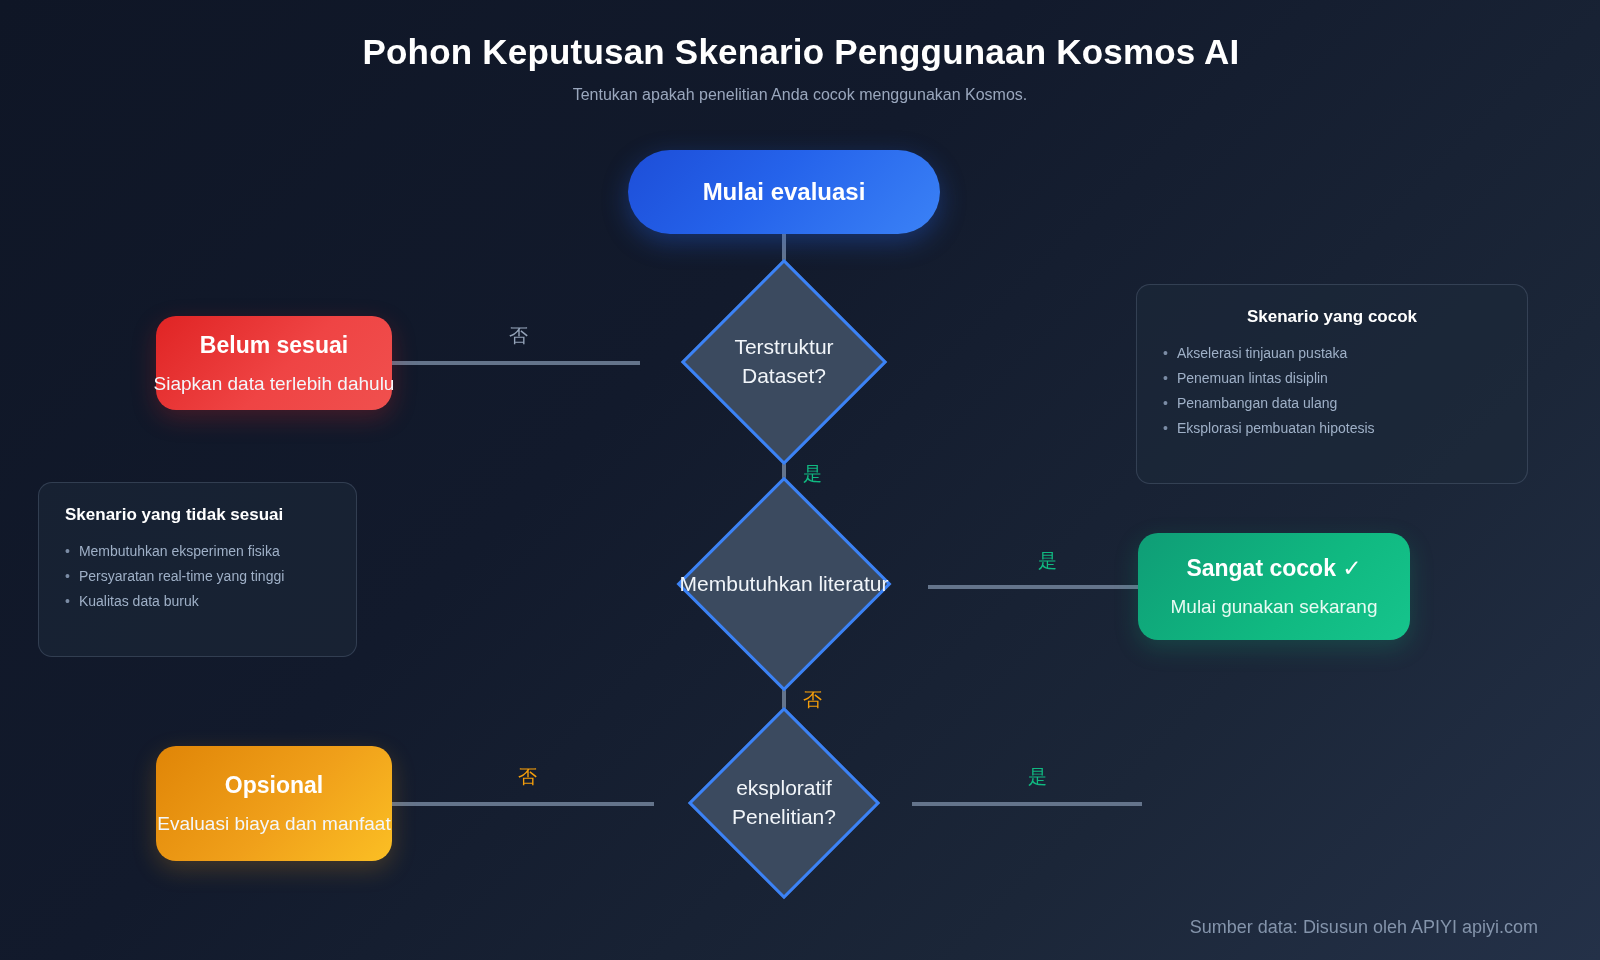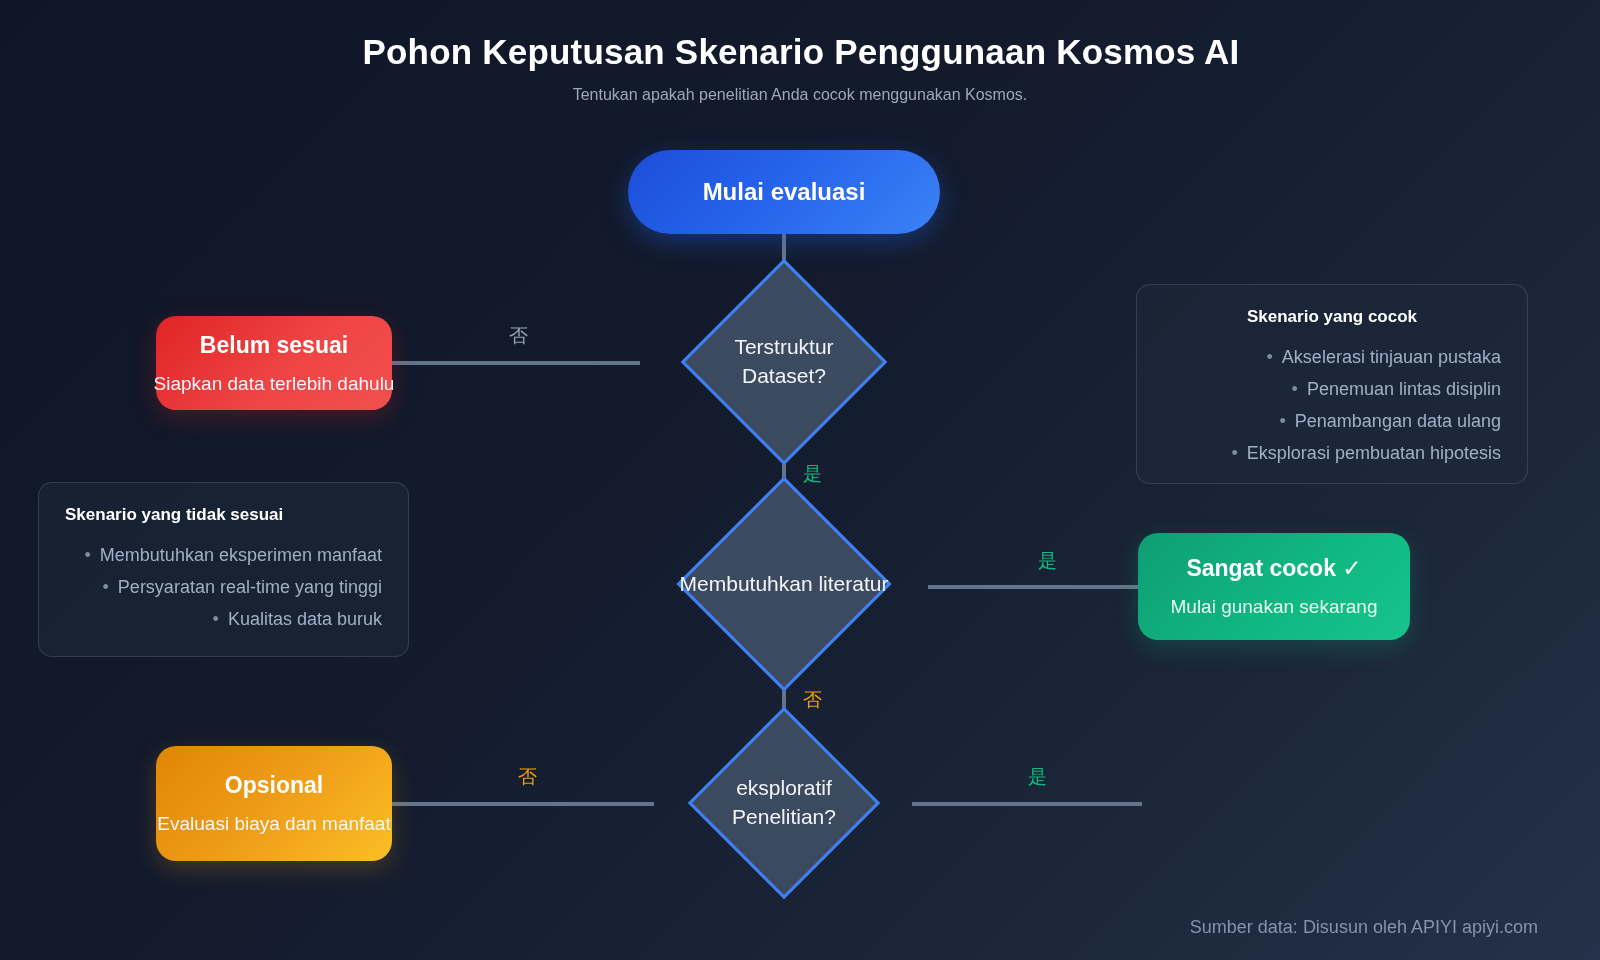--- a/index.html
+++ b/index.html
@@ -152,25 +152,24 @@
   .info-title {
     font-size: 17px;
     font-weight: bold;
     color: #ffffff;
     margin-bottom: 14px;
     white-space: nowrap;
   }
   .info-title.centered { text-align: center; }
   .info-list { list-style: none; }
   .info-list li {
-    font-size: 18px;
+    font-size: 14px;
     color: #9fb0c7;
     line-height: 1.78;
     white-space: nowrap;
-    text-align: right;
   }
   .info-list li::before {
     content: "\2022";
     color: #7b8ca5;
     margin-right: 9px;
   }
 
   
   .footer-note {
     position: absolute;
@@ -256,24 +255,24 @@
   <div class="info-panel" style="left:1136px; top:284px; width:392px; height:200px;">
     <div class="info-title centered">Skenario yang cocok</div>
     <ul class="info-list">
       <li>Akselerasi tinjauan pustaka</li>
       <li>Penemuan lintas disiplin</li>
       <li>Penambangan data ulang</li>
       <li>Eksplorasi pembuatan hipotesis</li>
     </ul>
   </div>
 
-  <div class="info-panel" style="left:38px; top:482px; width:371px; height:175px;">
+  <div class="info-panel" style="left:38px; top:482px; width:319px; height:175px;">
     <div class="info-title">Skenario yang tidak sesuai</div>
     <ul class="info-list">
-      <li>Membutuhkan eksperimen manfaat</li>
+      <li>Membutuhkan eksperimen fisika</li>
       <li>Persyaratan real-time yang tinggi</li>
       <li>Kualitas data buruk</li>
     </ul>
   </div>
 
   <div class="footer-note">Sumber data: Disusun oleh APIYI apiyi.com</div>
 
 </div>
 
 </body></html>

